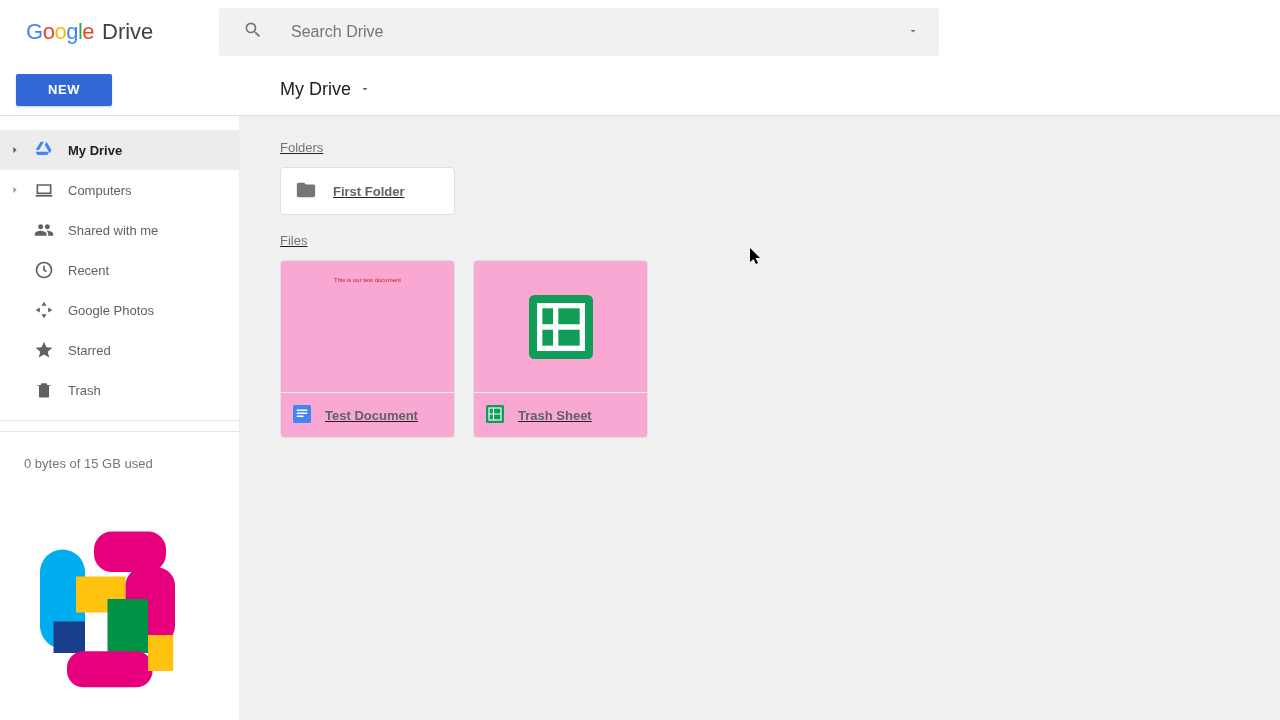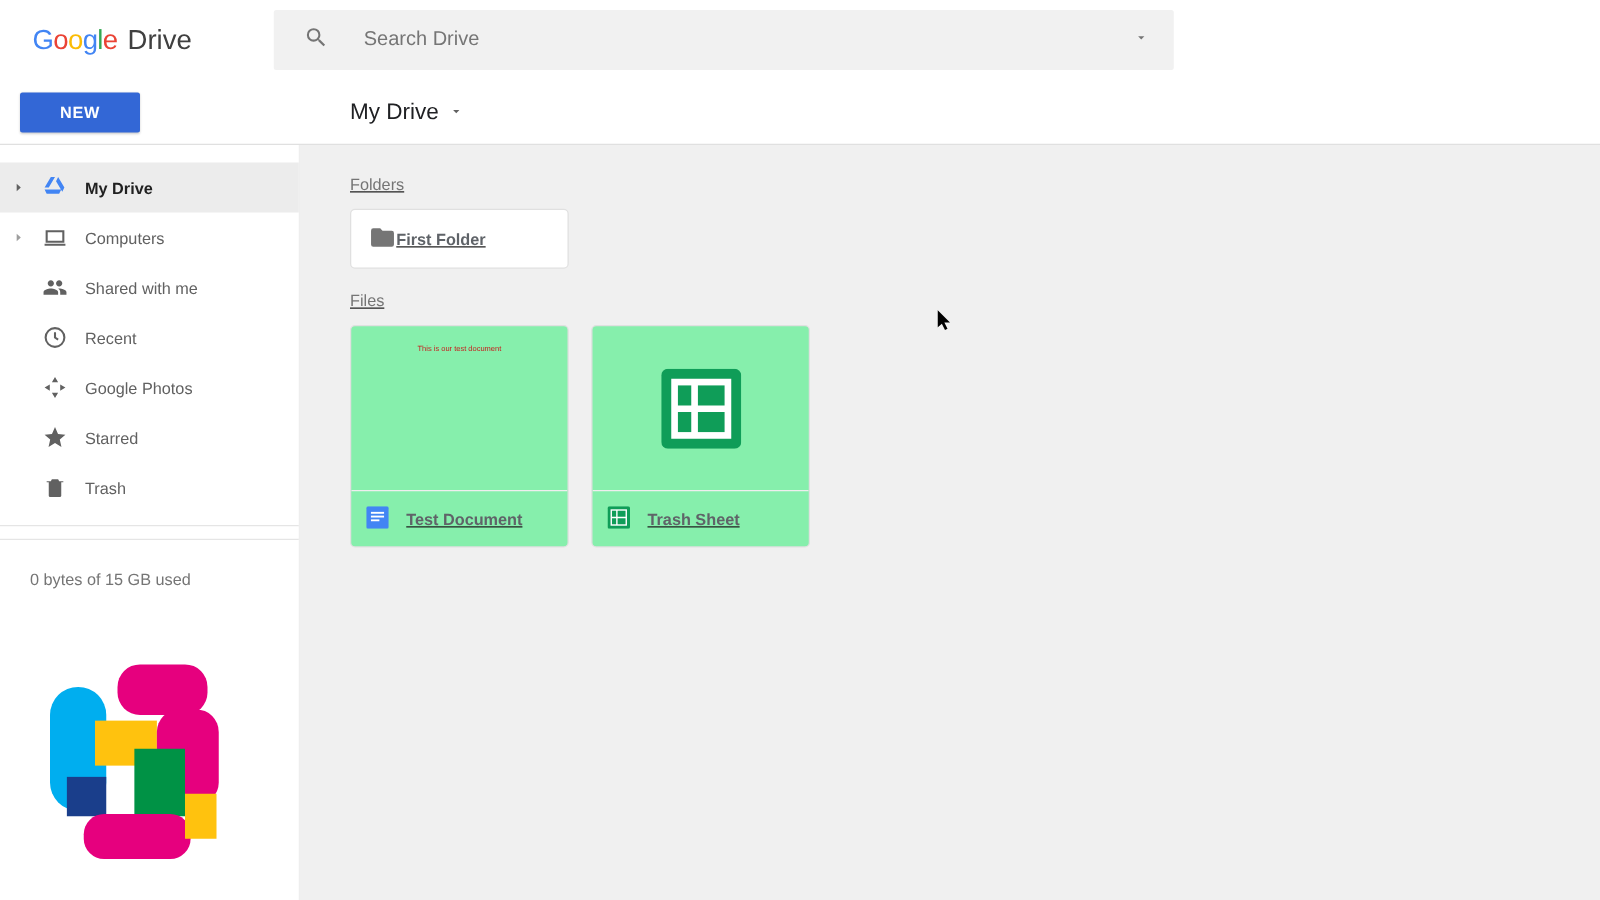--- a/index.html
+++ b/index.html
@@ -156,29 +156,30 @@
   }
   .folder-tile {
     width:175px;
     height:48px;
     background:#fff;
     border:1px solid #e0e0e0;
     border-radius:4px;
     display:flex;
     align-items:center;
     padding:0 14px;
+    gap:16px;
     font-size:13px;
     color:#5f6368;
     font-weight:700;
     cursor:pointer;
   }
   .file-tile {
     width:175px;
     height:178px;
-    background:#86efac;
+    background:#f9a8d4;
     border:1px solid #e0e0e0;
     border-radius:4px;
     display:flex;
     flex-direction:column;
     cursor:pointer;
     overflow:hidden;
   }
   .file-preview {
     flex:1;
     display:flex;

